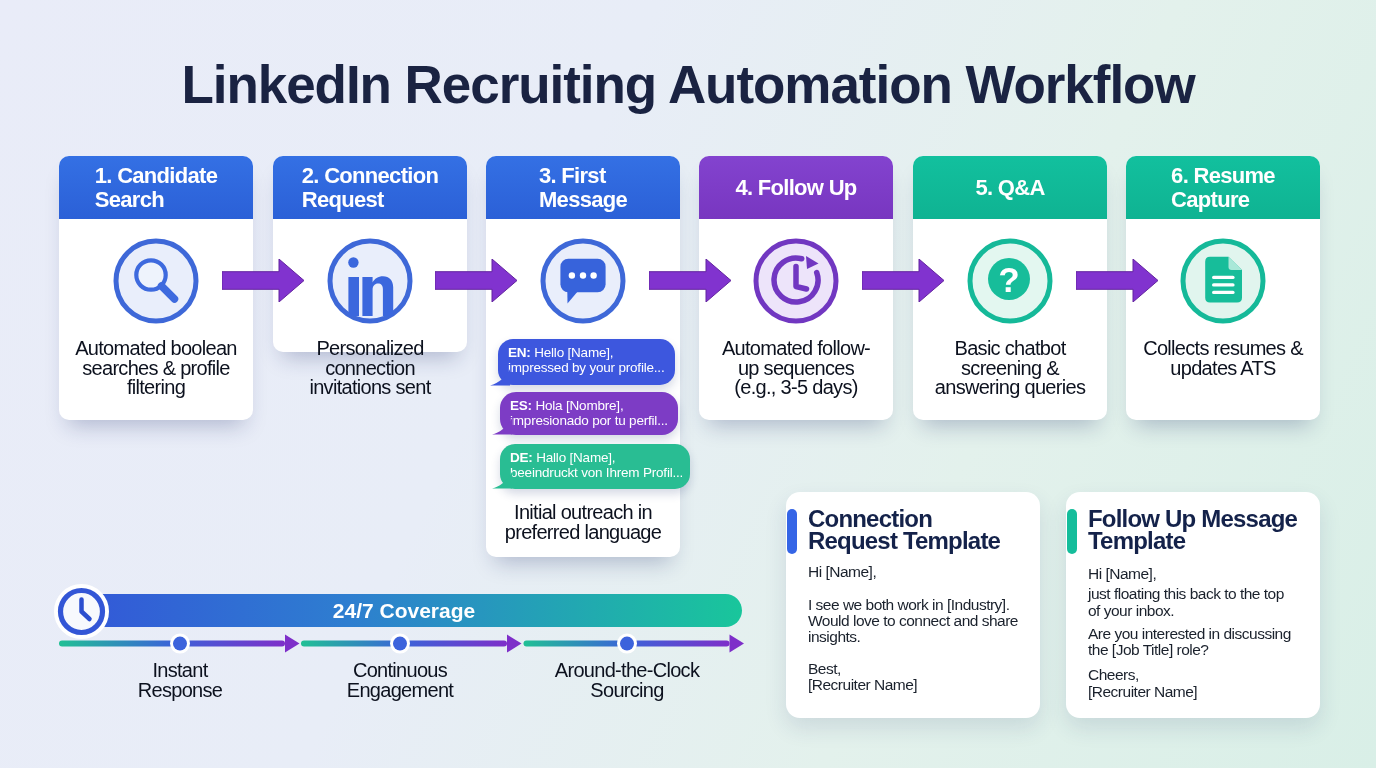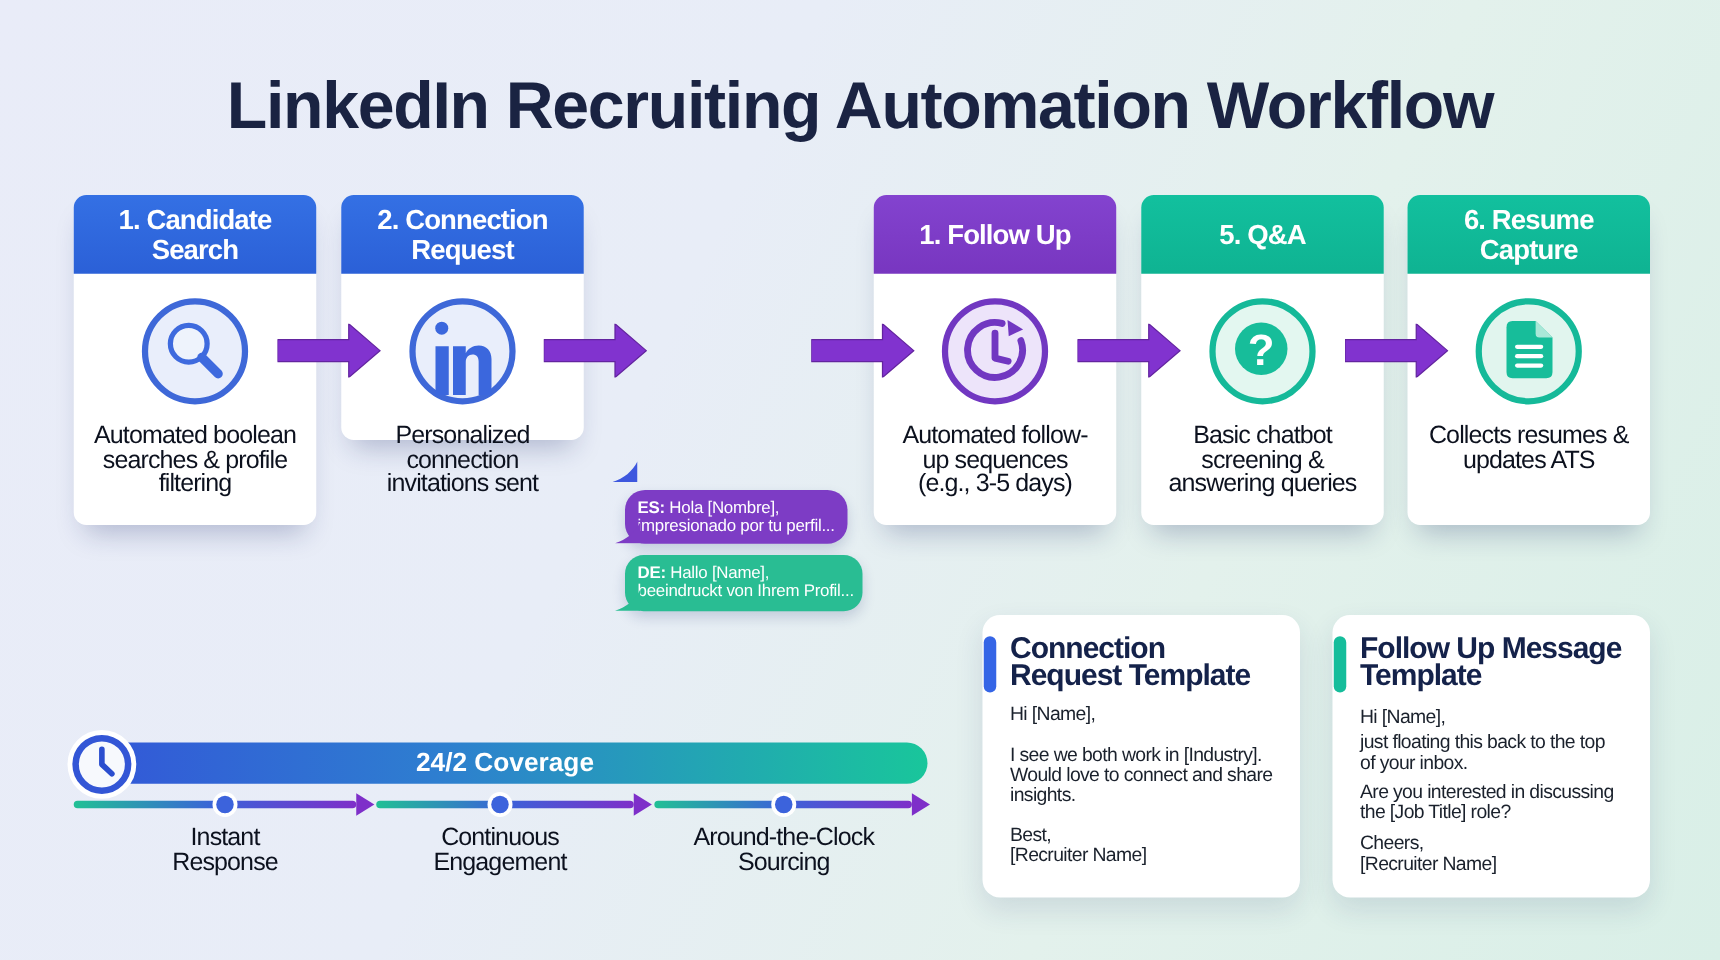--- a/index.html
+++ b/index.html
@@ -13,21 +13,21 @@
 #title {
   position:absolute; top:57.5px; left:0; width:1376px; text-align:center;
   font-size:53px; line-height:53px; font-weight:700; color:#1a2342; letter-spacing:-1.05px;
 }
 .card {
   position:absolute; top:156px; width:194px; border-radius:10px;
   background:#fff; box-shadow:0 14px 22px -9px rgba(25,40,100,.28);
 }
 .chead {
   position:absolute; top:0; left:0; width:194px; height:63px; border-radius:10px 10px 0 0;
-  display:flex; align-items:center; justify-content:center; text-align:center;
+  display:flex; align-items:center; justify-content:center; text-align:left;
   color:#fff; font-size:22px; line-height:23.5px; font-weight:700; letter-spacing:-0.7px;
 }
 .hblue   { background:linear-gradient(180deg,#3470e4,#2b60d7); }
 .hpurple { background:linear-gradient(180deg,#8343cf,#7836c0); }
 .hteal   { background:linear-gradient(180deg,#12c09e,#0fb392); }
 .cicon { position:absolute; top:80px; left:52px; }
 .ctext {
   position:absolute; top:183px; left:0; width:194px; text-align:center;
   font-size:20px; line-height:19.5px; color:#0c111e; letter-spacing:-0.7px;
 }
@@ -76,23 +76,35 @@
     <div class="chead hblue">2. Connection<br>Request</div>
     <svg class="cicon" width="90" height="90">
       <circle cx="45" cy="45" r="40" fill="#e9eefb" stroke="#3e68d8" stroke-width="5"></circle>
       <circle cx="28.4" cy="26.5" r="5.2" fill="#3b67dd"></circle>
       <rect x="23.4" y="41" width="10.6" height="39" fill="#3b67dd"></rect>
       <path d="M37.4 80 V41 H47.6 V46.5 C49.4 42.8 53.2 40.3 58 40.3 C64.3 40.3 68.2 44.6 68.2 51.2 V80 H57.9 V53.2 C57.9 49.6 56.1 47.6 53 47.6 C49.9 47.6 47.6 49.9 47.6 53.8 V80 Z" fill="#3b67dd"></path>
     </svg>
     <div class="ctext">Personalized<br>connection<br>invitations sent</div>
   </div>
 
+  <div class="card" id="c3" style="left:486px; height:401px;">
+    <div class="chead hblue">3. First<br>Message</div>
+    <svg class="cicon" width="90" height="90">
+      <circle cx="45" cy="45" r="40" fill="#e9eefb" stroke="#3e68d8" stroke-width="5"></circle>
+      <rect x="22.4" y="22.7" width="45.2" height="33.6" rx="8" fill="#3763db"></rect>
+      <path d="M29.3 54 L40.9 54 L29.5 67.5 Z" fill="#3763db"></path>
+      <circle cx="33.9" cy="39.5" r="3.2" fill="#fff"></circle>
+      <circle cx="45" cy="39.5" r="3.2" fill="#fff"></circle>
+      <circle cx="55.6" cy="39.5" r="3.2" fill="#fff"></circle>
+    </svg>
+    <div class="ctext" style="top:347px;">Initial outreach in<br>preferred language</div>
+  </div>
 
   <div class="card" id="c4" style="left:699px; height:264px;">
-    <div class="chead hpurple">1. Follow Up</div>
+    <div class="chead hpurple">4. Follow Up</div>
     <svg class="cicon" width="90" height="90">
       <circle cx="45" cy="45" r="40" fill="#ede4fa" stroke="#7137c1" stroke-width="5"></circle>
       <path d="M65.7 36.5 A22 22 0 1 1 50.7 22.75" fill="none" stroke="#7137c1" stroke-width="5.5" stroke-linecap="round"></path>
       <polygon points="55,20 67.5,27.5 56,33" fill="#7137c1"></polygon>
       <path d="M45 30.5 V50.5 L55.5 53" fill="none" stroke="#7137c1" stroke-width="5.5" stroke-linecap="round" stroke-linejoin="round"></path>
     </svg>
     <div class="ctext">Automated follow-<br>up sequences<br>(e.g., 3-5 days)</div>
   </div>
 
   <div class="card" id="c5" style="left:913px; height:264px;">
@@ -127,33 +139,34 @@
   <svg class="arrow" style="left:649px;" width="83" height="43">
       <polygon points="0,12.7 57,12.7 57,0 82,21.5 57,43 57,30.3 0,30.3" fill="#8133cf" stroke="#63249f" stroke-width="1"></polygon>
     </svg>
   <svg class="arrow" style="left:862px;" width="83" height="43">
       <polygon points="0,12.7 57,12.7 57,0 82,21.5 57,43 57,30.3 0,30.3" fill="#8133cf" stroke="#63249f" stroke-width="1"></polygon>
     </svg>
   <svg class="arrow" style="left:1076px;" width="83" height="43">
       <polygon points="0,12.7 57,12.7 57,0 82,21.5 57,43 57,30.3 0,30.3" fill="#8133cf" stroke="#63249f" stroke-width="1"></polygon>
     </svg>
 
+  <div class="bubble" style="left:498px; top:339px; width:177px; height:46px; background:#3d57de;"><b>EN:</b> Hello [Name],<br>impressed by your profile...</div>
   <svg class="abs" style="left:490px; top:369px;" width="20" height="17">
       <path d="M20 0 C16 8 9 14 0 16.5 L20 16.5 Z" fill="#3d57de"></path>
     </svg>
   <div class="bubble" style="left:500px; top:392px; width:178px; height:43px; background:#7d3cc5;border-radius:16px;"><b>ES:</b> Hola [Nombre],<br>impresionado por tu perfil...</div>
   <svg class="abs" style="left:492px; top:418px;" width="20" height="17">
       <path d="M20 0 C16 8 9 14 0 16.5 L20 16.5 Z" fill="#7d3cc5"></path>
     </svg>
   <div class="bubble" style="left:500px; top:444px; width:190px; height:45px; background:#29bd93;"><b>DE:</b> Hallo [Name],<br>beeindruckt von Ihrem Profil...</div>
   <svg class="abs" style="left:492px; top:472px;" width="20" height="17">
       <path d="M20 0 C16 8 9 14 0 16.5 L20 16.5 Z" fill="#29bd93"></path>
     </svg>
 
-  <div id="bar247">24/2 Coverage</div>
+  <div id="bar247">24/7 Coverage</div>
   <svg class="abs" style="left:51px; top:581px;" width="61" height="61">
     <circle cx="30.5" cy="30.5" r="24.5" fill="none" stroke="#ffffff" stroke-width="6"></circle>
     <circle cx="30.5" cy="30.5" r="21" fill="#f7f9fd" stroke="#3356d6" stroke-width="5.2"></circle>
     <path d="M30.5 18.5 V30.5 L38.5 38" fill="none" stroke="#2b4ecf" stroke-width="4.5" stroke-linecap="round" stroke-linejoin="round"></path>
   </svg>
 
   <svg class="abs" style="left:0px; top:630px;" width="760" height="28">
     <defs>
       <linearGradient id="tg1" x1="0" y1="0" x2="1" y2="0">
         <stop offset="0" stop-color="#21c095"></stop>

